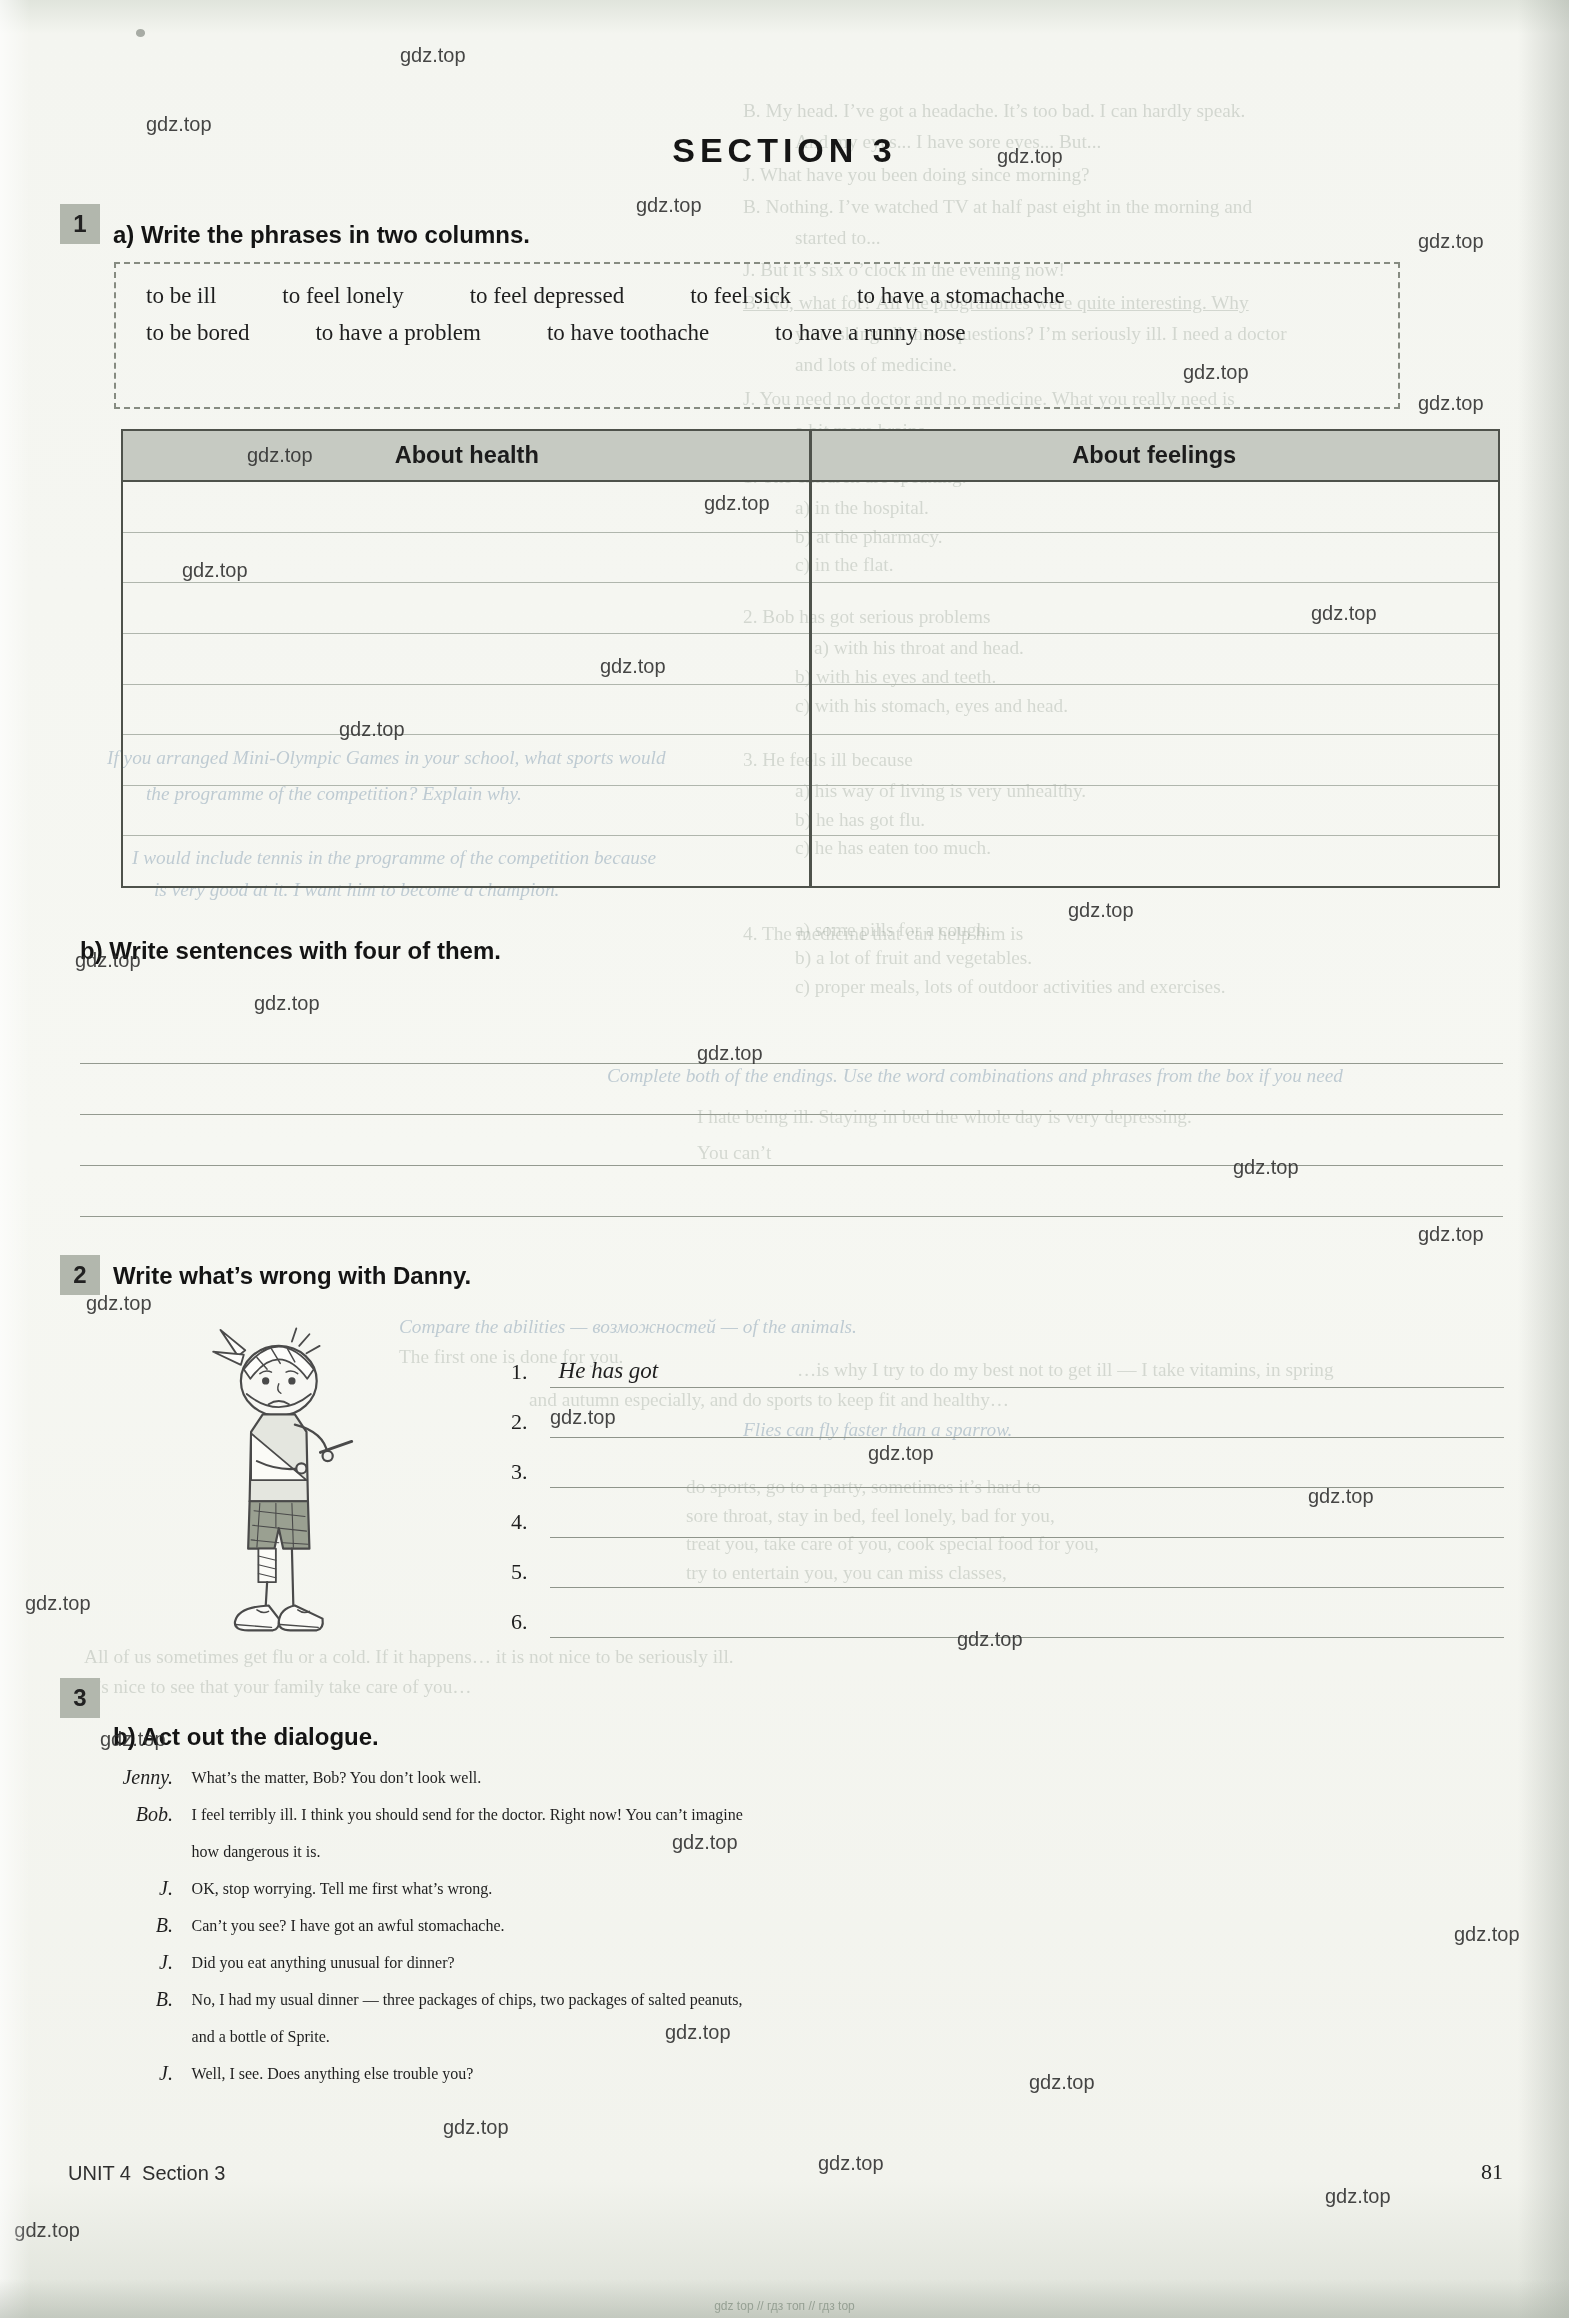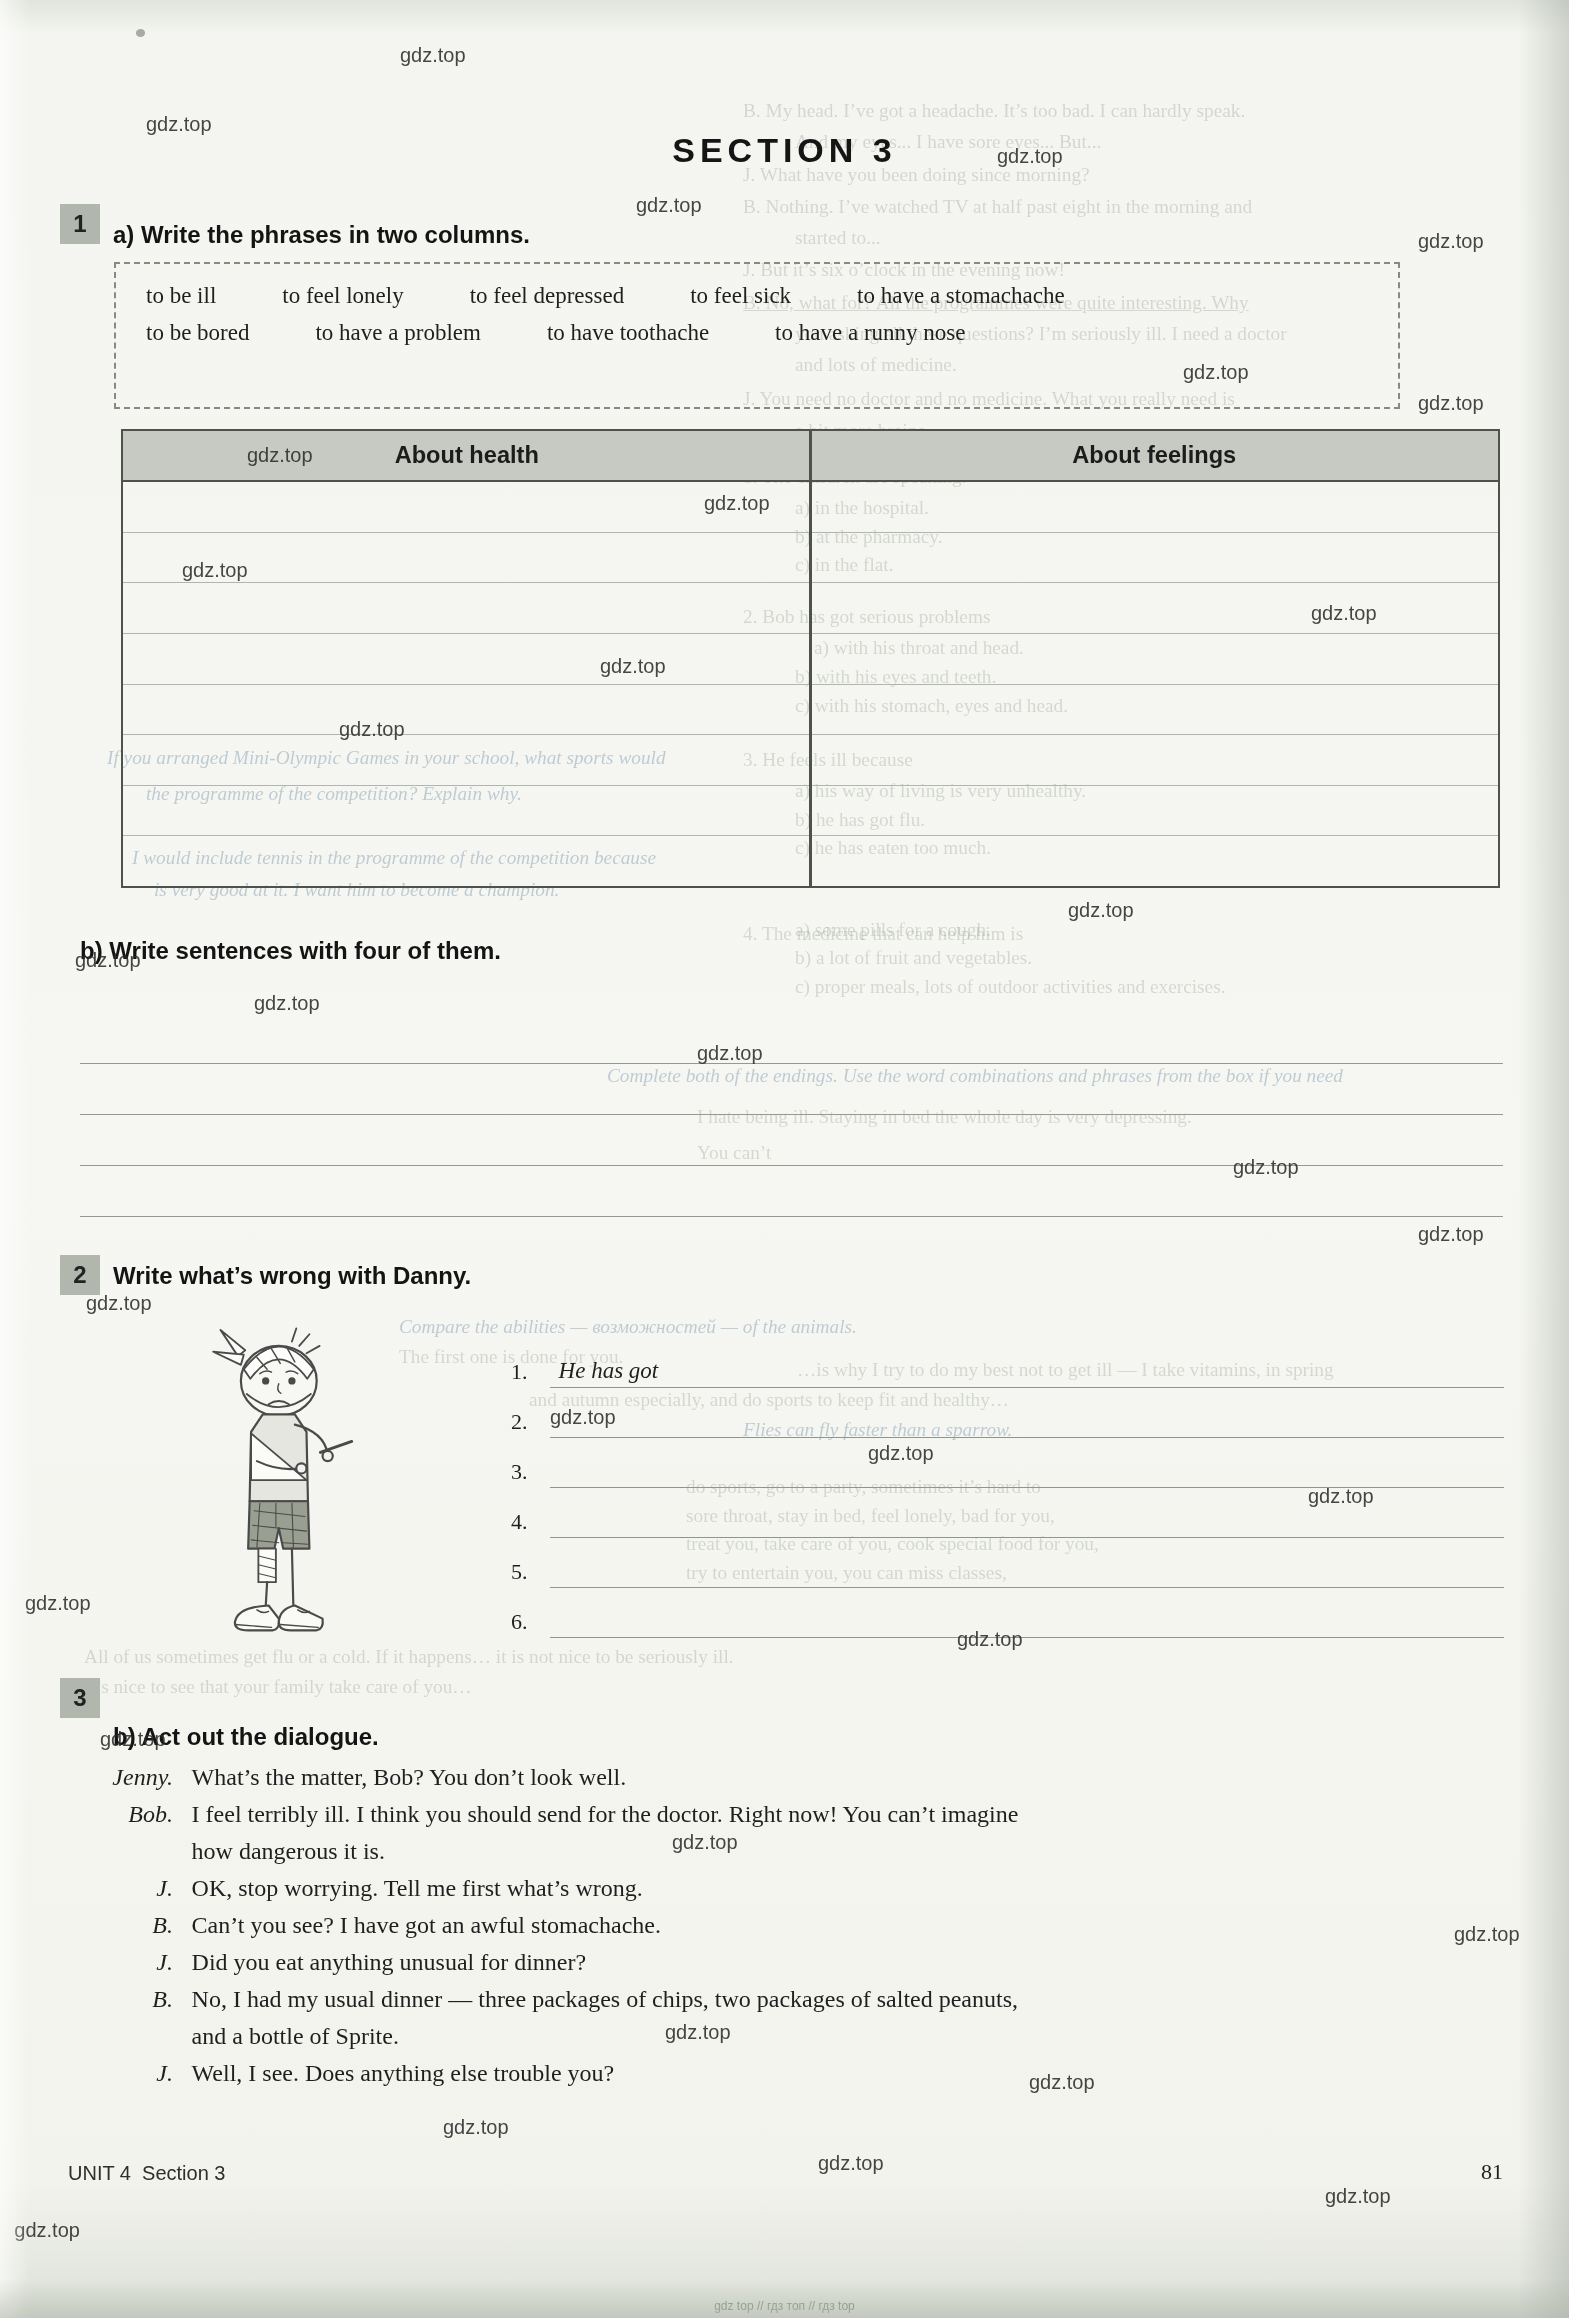--- a/index.html
+++ b/index.html
@@ -64,22 +64,22 @@
   .illustration{position:absolute;left:168px;top:1308px;width:207px;height:350px;}
 
   .numbered{position:absolute;left:511px;top:1338px;width:993px;}
   .numrow{height:50px;display:flex;align-items:flex-end;}
   .numrow .num{width:39px;font-size:22px;padding-bottom:2.9px;}
   .numrow .numline{flex:1;border-bottom:1.4px solid #8f958b;height:100%;display:flex;align-items:flex-end;padding-left:8.6px;}
   .numrow .prefill{font-style:italic;font-size:23px;padding-bottom:2.9px;}
 
   .dialogue{position:absolute;left:66px;top:1759px;width:1439px;}
   .drow{display:grid;grid-template-columns:107px 1fr;column-gap:18.6px;}
-  .drow .speaker{font-style:italic;text-align:right;font-size:24px;line-height:37px;}
-  .drow .dtext{font-size:24px;line-height:37px;}
+  .drow .speaker{font-style:italic;text-align:right;font-size:20px;line-height:37px;}
+  .drow .dtext{font-size:16px;line-height:37px;}
 
   .footer-left{position:absolute;left:68px;top:2162px;font-family:"Liberation Sans",sans-serif;font-size:20px;color:#2e2e2e;}
   .page-number{position:absolute;right:66px;top:2159px;font-size:22px;color:#1f1f1f;}
 </style>
 </head>
 <body>
 
 <div class="sheet">
 
   <div class="layer" id="bleed-layer">

